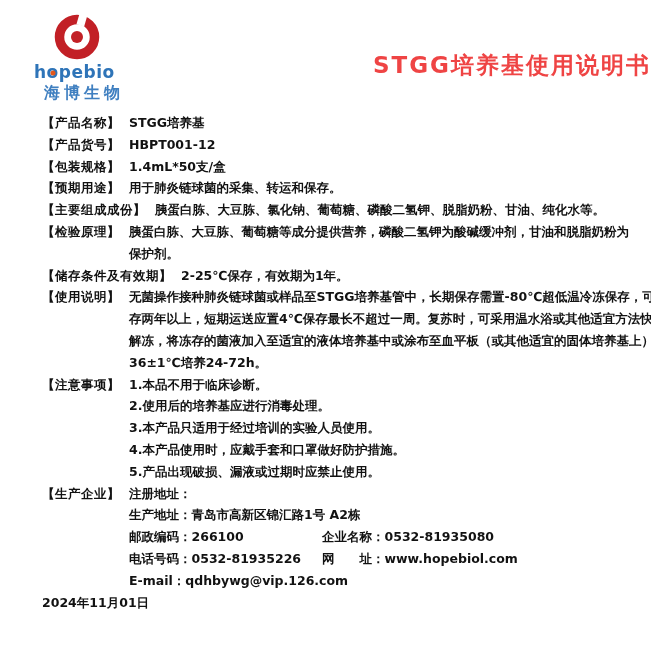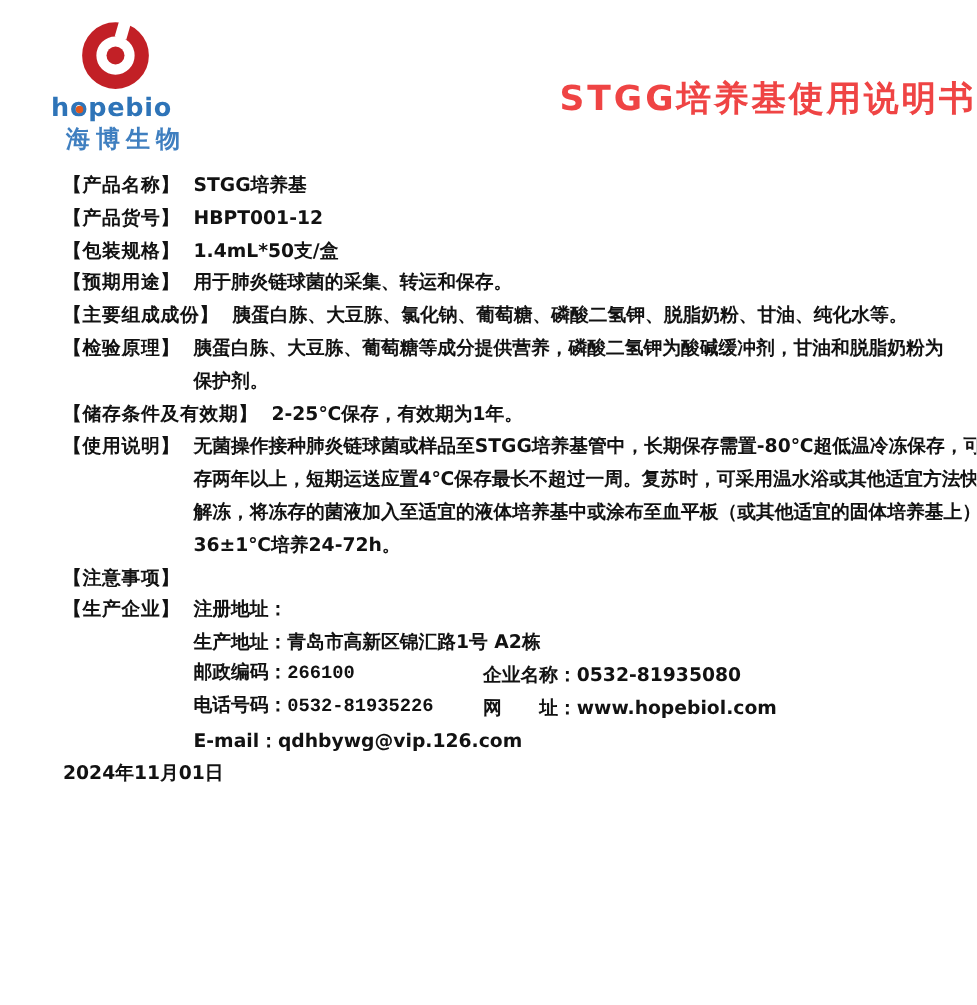--- a/index.html
+++ b/index.html
@@ -22,21 +22,21 @@
   
   .content{position:absolute;left:42px;top:112px;width:592px;
            font-size:12.5px;line-height:21.8px;font-weight:600;}
   .entry{display:flex;align-items:flex-start;}
   .lbl{white-space:nowrap;font-weight:700;letter-spacing:0.5px;margin-right:9px;}
   .val{flex:1;min-width:0;}
   .line{white-space:nowrap;}
 
   
   .co-row{display:flex;}
-  .co-a{display:inline-block;width:193px;white-space:nowrap;font-family:Liberation Mono, monospace;}
+  .co-a{display:inline-block;width:193px;white-space:nowrap;}
   .co-b{white-space:nowrap;}
 </style>
 </head>
 <body>
 
 <div class="page">
 
   <div class="logo">
     <svg class="logo-icon" width="50" height="50" viewBox="0 0 50 50" aria-hidden="true">
       <circle cx="25" cy="25" r="17.5" fill="none" stroke-width="9.5" stroke="#c22026"></circle>
@@ -92,20 +92,27 @@
         <div class="line">无菌操作接种肺炎链球菌或样品至STGG培养基管中，长期保存需置-80℃超低温冷冻保存，可保</div>
         <div class="line">存两年以上，短期运送应置4℃保存最长不超过一周。复苏时，可采用温水浴或其他适宜方法快速</div>
         <div class="line">解冻，将冻存的菌液加入至适宜的液体培养基中或涂布至血平板（或其他适宜的固体培养基上），</div>
         <div class="line">36±1℃培养24-72h。</div>
       </span>
     </div>
 
 
     <div class="entry">
       <span class="lbl">【注意事项】</span>
+      <span class="val">
+        <div class="line">1.本品不用于临床诊断。</div>
+        <div class="line">2.使用后的培养基应进行消毒处理。</div>
+        <div class="line">3.本产品只适用于经过培训的实验人员使用。</div>
+        <div class="line">4.本产品使用时，应戴手套和口罩做好防护措施。</div>
+        <div class="line">5.产品出现破损、漏液或过期时应禁止使用。</div>
+      </span>
     </div>
 
     <div class="entry">
       <span class="lbl">【生产企业】</span>
       <span class="val">
         <div class="co-row">
           <span class="co-b">注册地址：</span>
         </div>
         <div class="co-row">
           <span class="co-b">生产地址：</span>

